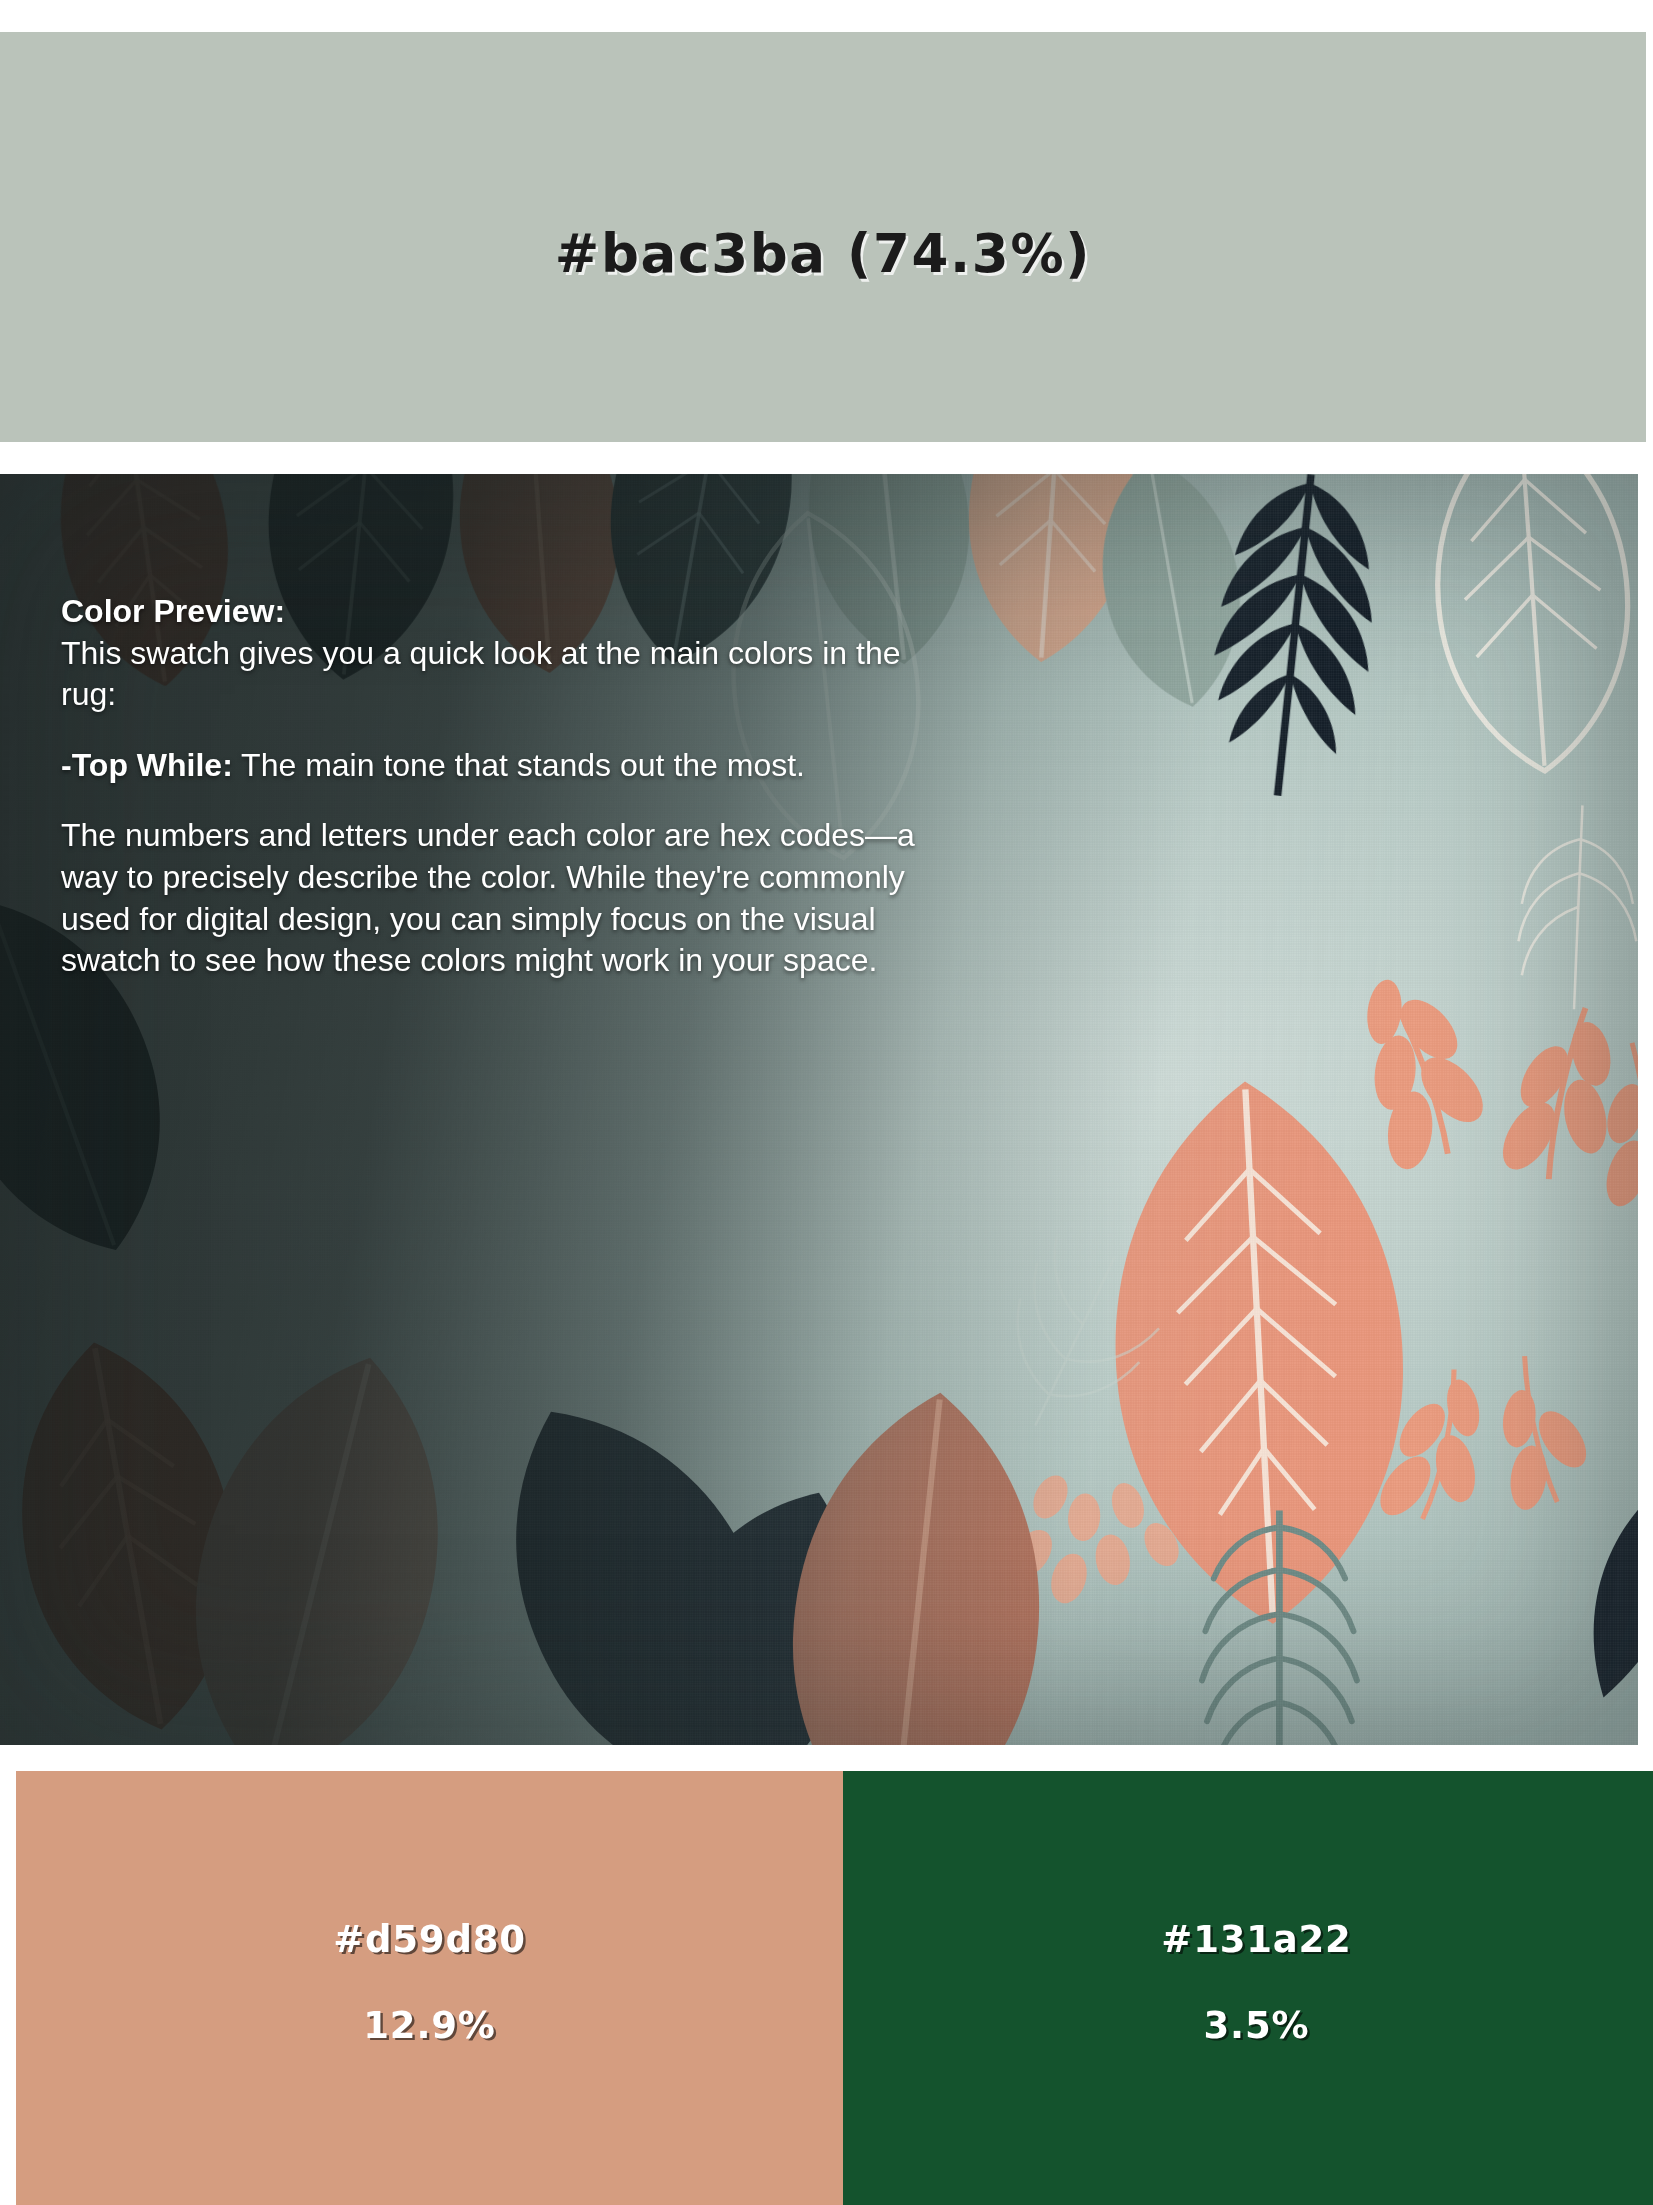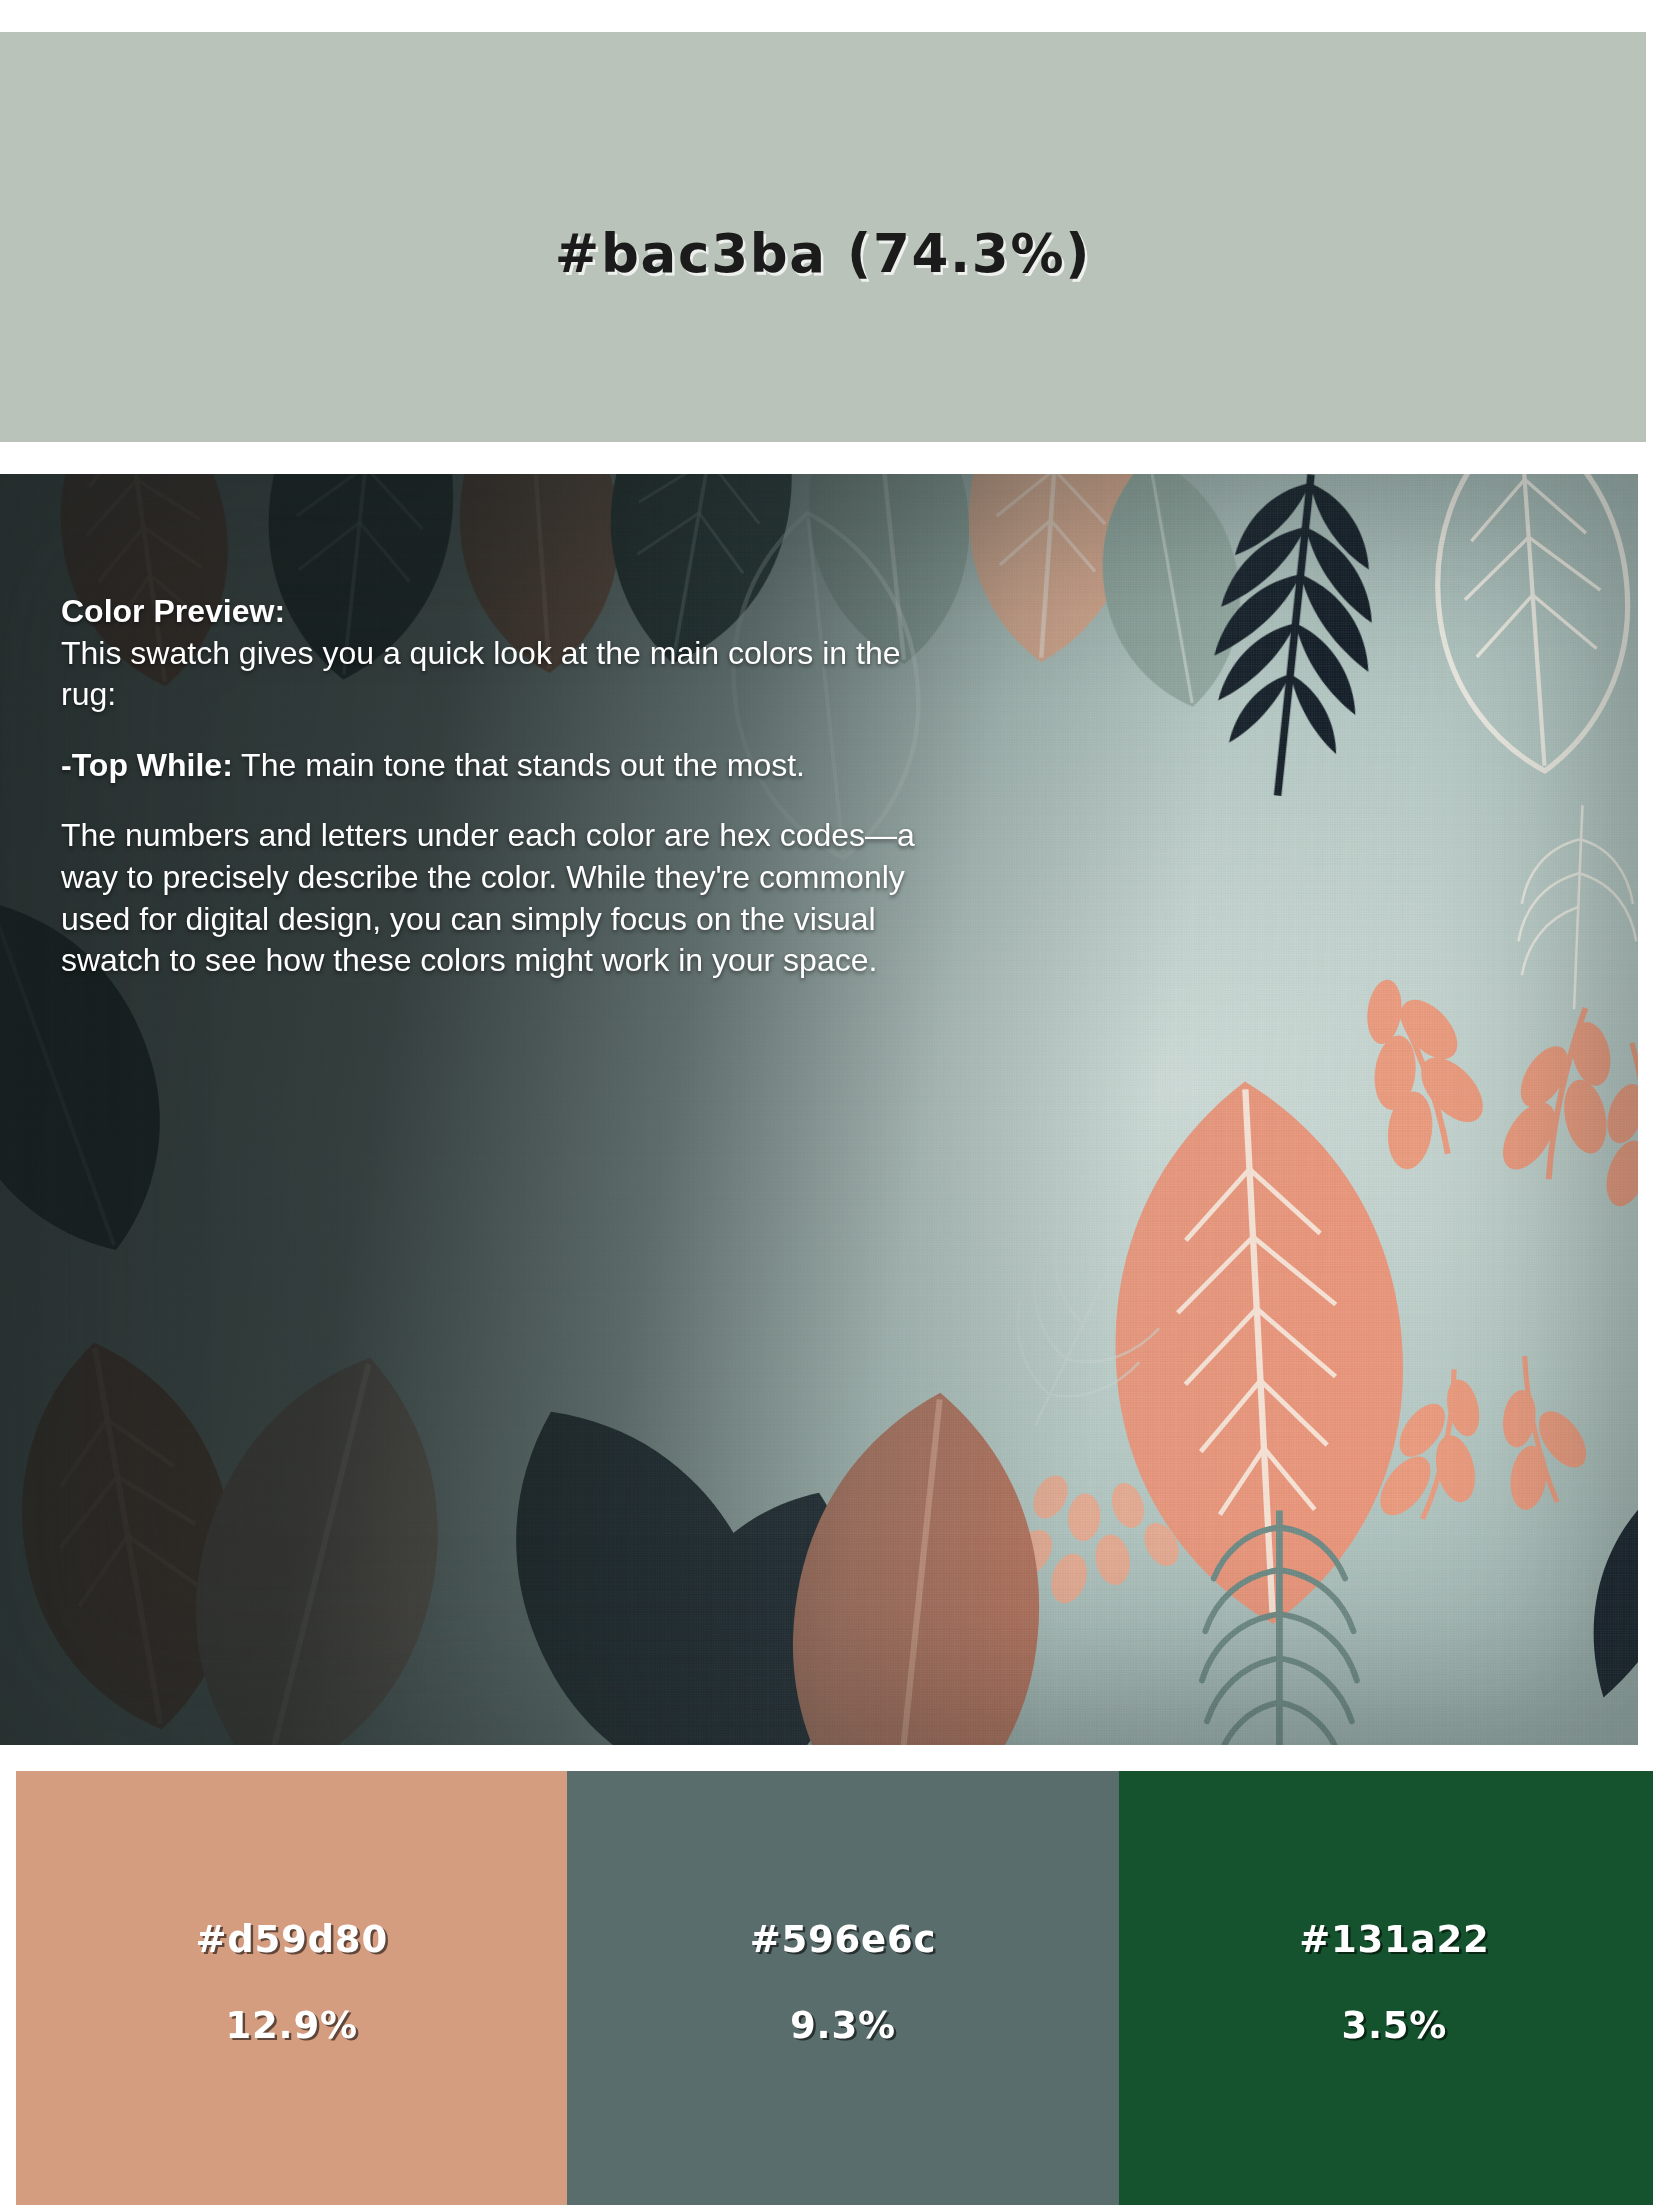--- a/index.html
+++ b/index.html
@@ -385,26 +385,20 @@
 
 <div class="white-gap gap-bottom"></div>
 
 <div class="bottom-row">
   <div class="bottom-swatch" style="background:#d59d80">
     <div class="bottom-label">
       <span>#d59d80</span>
       <span class="pct">12.9%</span>
     </div>
   </div>
-  <div class="bottom-swatch" style="background:#596e6c">
-    <div class="bottom-label">
-      <span>#596e6c</span>
-      <span class="pct">9.3%</span>
-    </div>
-  </div>
   <div class="bottom-swatch" style="background:#14532d">
     <div class="bottom-label">
       <span>#131a22</span>
       <span class="pct">3.5%</span>
     </div>
   </div>
 </div>
 
 
 </body></html>

